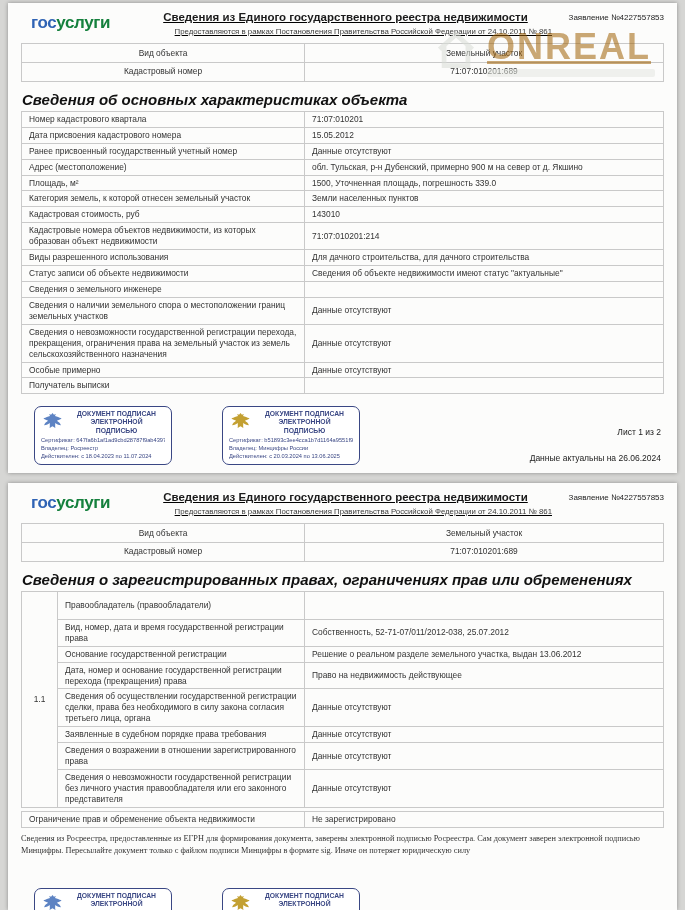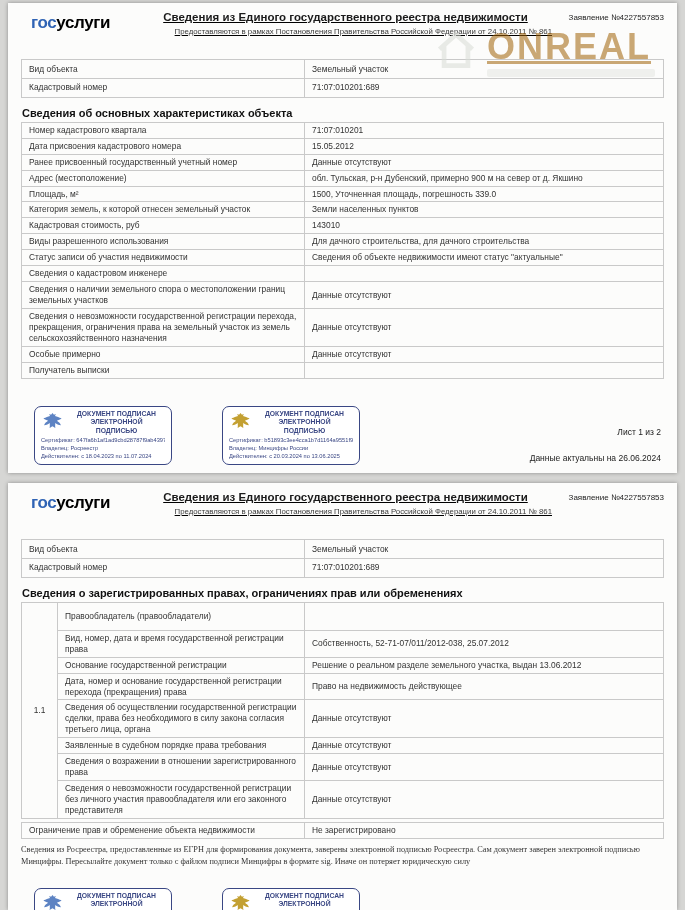--- a/index.html
+++ b/index.html
@@ -4,36 +4,36 @@
 <style>
   * { margin:0; padding:0; box-sizing:border-box; }
   body { width:685px; height:910px; font-family:"Liberation Sans", sans-serif; background:#d6d6d4; }
   .canvas { position:relative; width:685px; height:910px; background:#d6d6d4; overflow:hidden; }
   .page { position:absolute; left:8px; width:669px; background:#fcfcfb; box-shadow:0 0 4px rgba(0,0,0,.35); padding:6px 13px; }
   .page1 { top:3px; height:470px; }
   .page2 { top:483px; height:427px; }
 
   .doc-header { display:flex; align-items:flex-start; margin-top:2px; }
   .logo { width:118px; font-size:17px; font-weight:bold; letter-spacing:-.4px; padding:2px 0 0 10px; white-space:nowrap; }
-  .logo-blue { color:#2f63b4; } .logo-red { color:#000000; }
+  .logo-blue { color:#2f63b4; } .logo-red { color:#15803d; }
   .title-block { flex:1; text-align:center;text-decoration:underline; }
   .doc-title { font-size:11.5px; font-weight:bold; color:#1b1b1b; }
   .doc-subtitle { font-size:7.8px; margin-top:4px; color:#3a3a3a;text-align:right; }
   .application { width:112px; text-align:right; font-size:8px; color:#222; padding-top:2px; }
 
   table.tbl { width:100%; border-collapse:collapse; table-layout:fixed; }
   table.tbl td { border:1px solid #c9c9c9; font-size:8.4px; color:#333; padding:2px 7px; line-height:1.3; vertical-align:middle; word-wrap:break-word; }
-  table.obj { margin-top:23px; }
+  table.obj { margin-top:7px;text-align:center; }
   table.obj td { padding:3.5px 7px; }
   col.c-lbl { width:283px; }
   col.c-num { width:36px; }
   col.c-lbl2 { width:247px; }
   td.num { text-align:center; vertical-align:top; font-size:9px; padding-top:4px; color:#333; }
   td.tall { height:28px; }
-  .section-title { font-size:11px; font-weight:bold; color:#111; margin:9px 0 3px 1px; }
+  .section-title { font-size:15px; font-weight:bold; color:#111; margin:9px 0 3px 1px;font-style:italic; }
 
   .footer-note { font-size:8.3px; color:#333; line-height:1.45; margin-top:5px;font-family:Liberation Serif, serif; }
 
   .stamps-row { position:absolute; left:26px; display:flex; gap:50px; }
   .p1-stamps { bottom:8px; }
   .p2-stamps { top:405px; }
   .stamp { width:138px; height:59px; border:1.4px solid #3a4784; border-radius:7px; padding:3px 6px 2px; background:#fff; }
   .stamp-top { display:flex; align-items:center; gap:4px; margin-bottom:2px; }
   .eagle { width:23px; height:23px; flex:0 0 auto; }
   .eagle-blue path { fill:#5d83c3; } .eagle-gold path { fill:#c3a032; }
@@ -122,29 +122,33 @@
           </tr>
       <tr>
             <td>Категория земель, к которой отнесен земельный участок</td>
             <td>Земли населенных пунктов</td>
           </tr>
       <tr>
             <td>Кадастровая стоимость, руб</td>
             <td>143010</td>
           </tr>
       <tr>
+            <td>Кадастровые номера объектов недвижимости, из которых образован объект недвижимости</td>
+            <td>71:07:010201:214</td>
+          </tr>
+      <tr>
             <td>Виды разрешенного использования</td>
             <td>Для дачного строительства, для дачного строительства</td>
           </tr>
       <tr>
-            <td>Статус записи об участия недвижимости</td>
+            <td>Статус записи об объекте недвижимости</td>
             <td>Сведения об объекте недвижимости имеют статус "актуальные"</td>
           </tr>
       <tr>
-            <td>Сведения о кадастровом инженере</td>
+            <td>Сведения о земельного инженере</td>
             <td></td>
           </tr>
       <tr>
             <td>Сведения о наличии земельного спора о местоположении границ земельных участков</td>
             <td>Данные отсутствуют</td>
           </tr>
       <tr>
             <td>Сведения о невозможности государственной регистрации перехода, прекращения, ограничения права на земельный участок из земель сельскохозяйственного назначения</td>
             <td>Данные отсутствуют</td>
           </tr>

